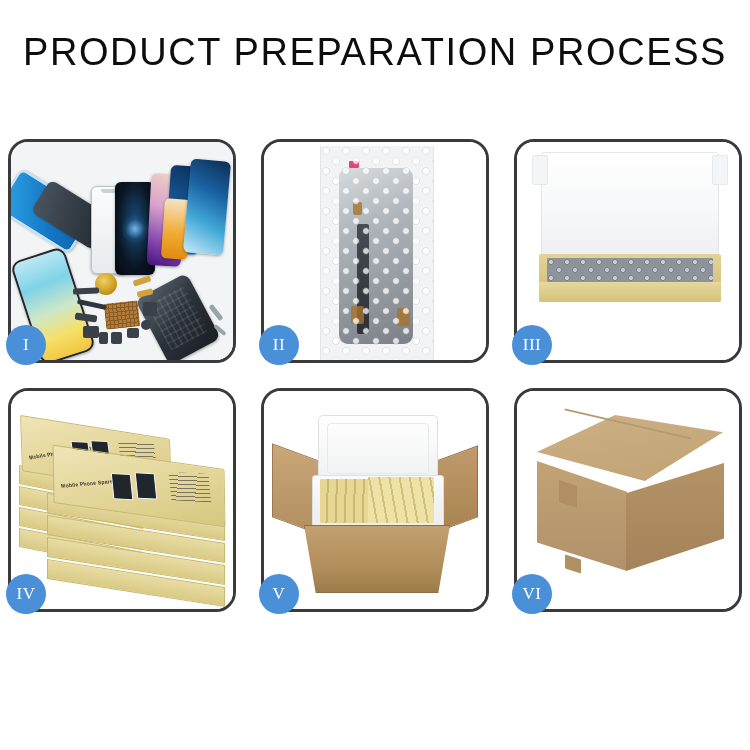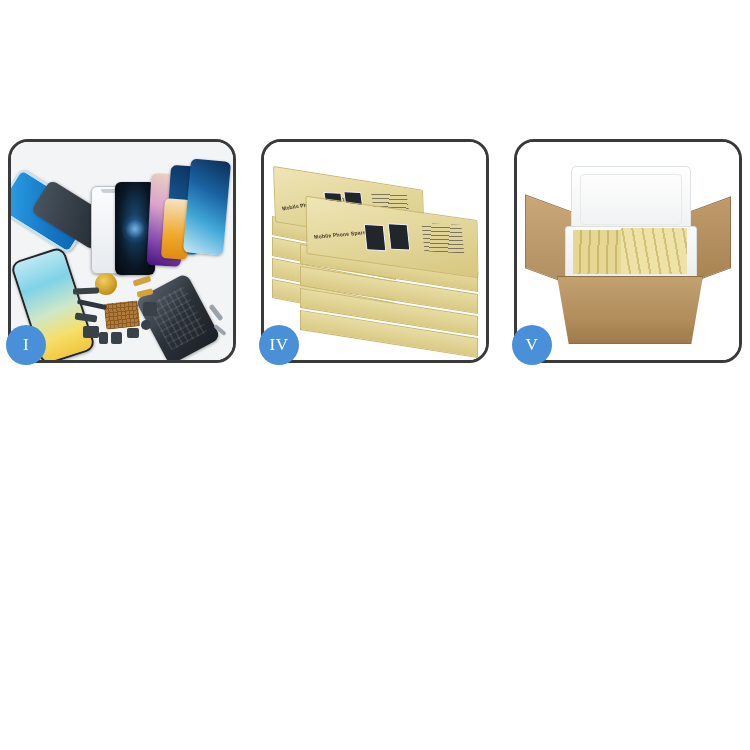--- a/index.html
+++ b/index.html
@@ -377,20 +377,21 @@
     background:#b49a70; transform: rotate(13deg);
   }
   .c6-tape{
     position:absolute; background:#b08f62; border-radius:1px;
   }
 </style>
 </head>
 <body>
 
 <div class="header">
+  <div class="title">PRODUCT PREPARATION PROCESS</div>
 </div>
 
 <div class="grid">
 
   <div class="panel">
     <div class="panel-inner">
       <div class="scene">
         <div class="p1-bg"></div>
         <div class="phone ph-blue"></div>
         <div class="phone ph-dark"></div>
@@ -415,21 +416,50 @@
         <div class="part" style="left:126px;top:148px;width:16px;height:6px;background:#d2a33d;transform:rotate(-14deg);"></div>
         <div class="part" style="left:132px;top:160px;width:14px;height:14px;background:#5a6views;"></div>
         <div class="sm-cable" style="left:66px;top:160px;width:30px;height:5px;transform:rotate(12deg);"></div>
         <div class="part" style="left:196px;top:168px;width:18px;height:5px;background:#9aa3ab;transform:rotate(52deg);"></div>
         <div class="part" style="left:202px;top:186px;width:14px;height:4px;background:#9aa3ab;transform:rotate(40deg);"></div>
       </div>
     </div>
     <div class="badge">I</div>
   </div>
 
-
+  <div class="panel">
+    <div class="panel-inner">
+      <div class="scene">
+        <div class="p2-bg"></div>
+        <div class="bubble-pack">
+          <div class="screen-in"></div>
+          <div class="pink-tab"></div>
+          <div class="flex-strip"></div>
+          <div class="flex-tab" style="left:32px;top:56px;width:9px;height:13px;"></div>
+          <div class="flex-tab" style="left:30px;top:160px;width:13px;height:18px;"></div>
+          <div class="flex-tab" style="left:76px;top:162px;width:13px;height:18px;"></div>
+          <div class="bub-overlay"></div>
+        </div>
+      </div>
+    </div>
+    <div class="badge">II</div>
+  </div>
+
+  <div class="panel">
+    <div class="panel-inner">
+      <div class="scene">
+        <div class="p3-bg"></div>
+        <div class="foam-lid"></div>
+        <div class="box3"></div>
+        <div class="box3-fill"></div>
+        <div class="box3-front"></div>
+      </div>
+    </div>
+    <div class="badge">III</div>
+  </div>
 
   <div class="panel">
     <div class="panel-inner">
       <div class="scene">
         <div class="p4-bg"></div>
         <div class="stack">
 
           <div class="sb" style="left:2px;top:64px;width:122px;height:17px;transform:skewY(11deg);"></div>
           <div class="sb" style="left:2px;top:85px;width:122px;height:17px;transform:skewY(11deg);"></div>
           <div class="sb" style="left:2px;top:106px;width:122px;height:17px;transform:skewY(11deg);"></div>
@@ -468,14 +498,28 @@
         <div class="foam5-lid"></div>
         <div class="foam5-tray"></div>
         <div class="y-boxes"></div>
         <div class="y-boxes2"></div>
         <div class="carton-body"></div>
       </div>
     </div>
     <div class="badge">V</div>
   </div>
 
+  <div class="panel">
+    <div class="panel-inner">
+      <div class="scene">
+        <div class="p6-bg"></div>
+        <div class="c6-top"></div>
+        <div class="c6-seam"></div>
+        <div class="c6-left"></div>
+        <div class="c6-right"></div>
+        <div class="c6-tape" style="left:42px;top:92px;width:18px;height:22px;transform:skewY(18deg);"></div>
+        <div class="c6-tape" style="left:48px;top:166px;width:16px;height:14px;transform:skewY(18deg);"></div>
+      </div>
+    </div>
+    <div class="badge">VI</div>
+  </div>
 
 </div>
 
 </body></html>

